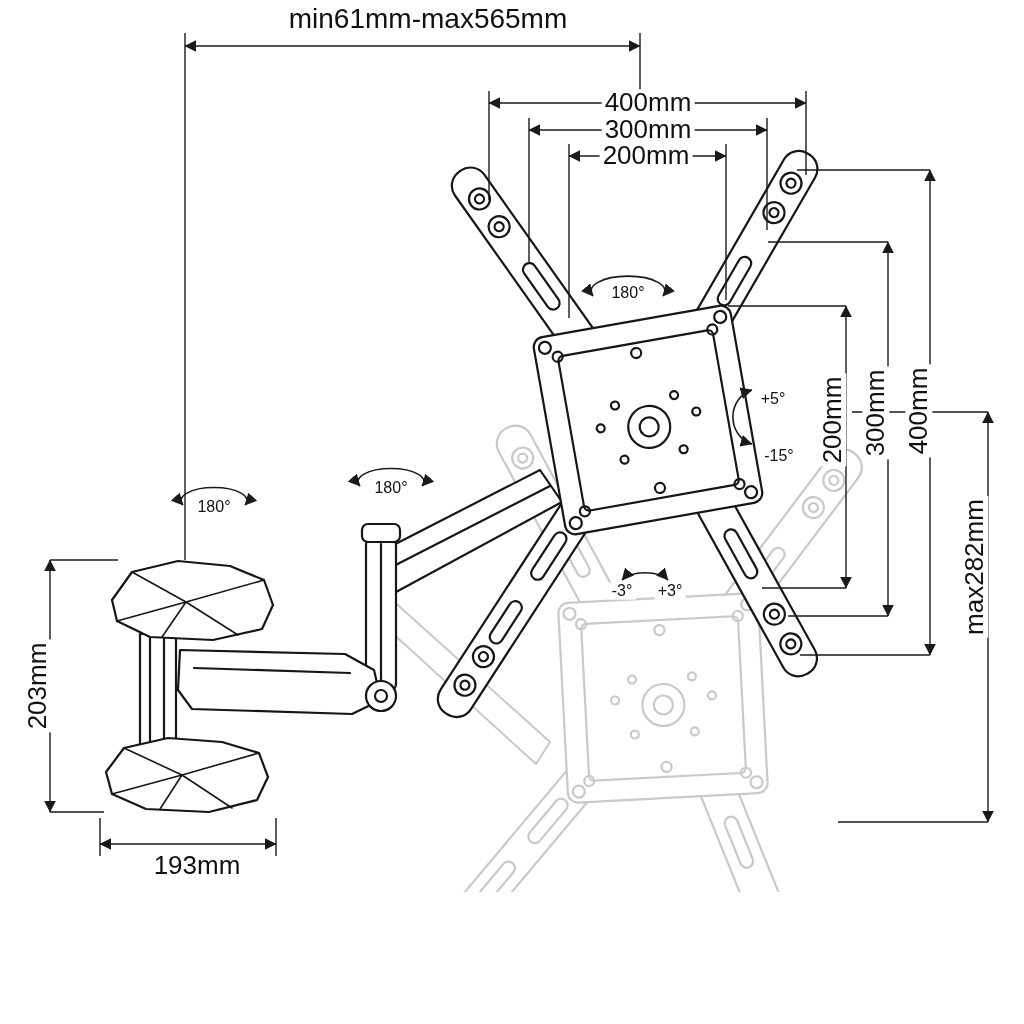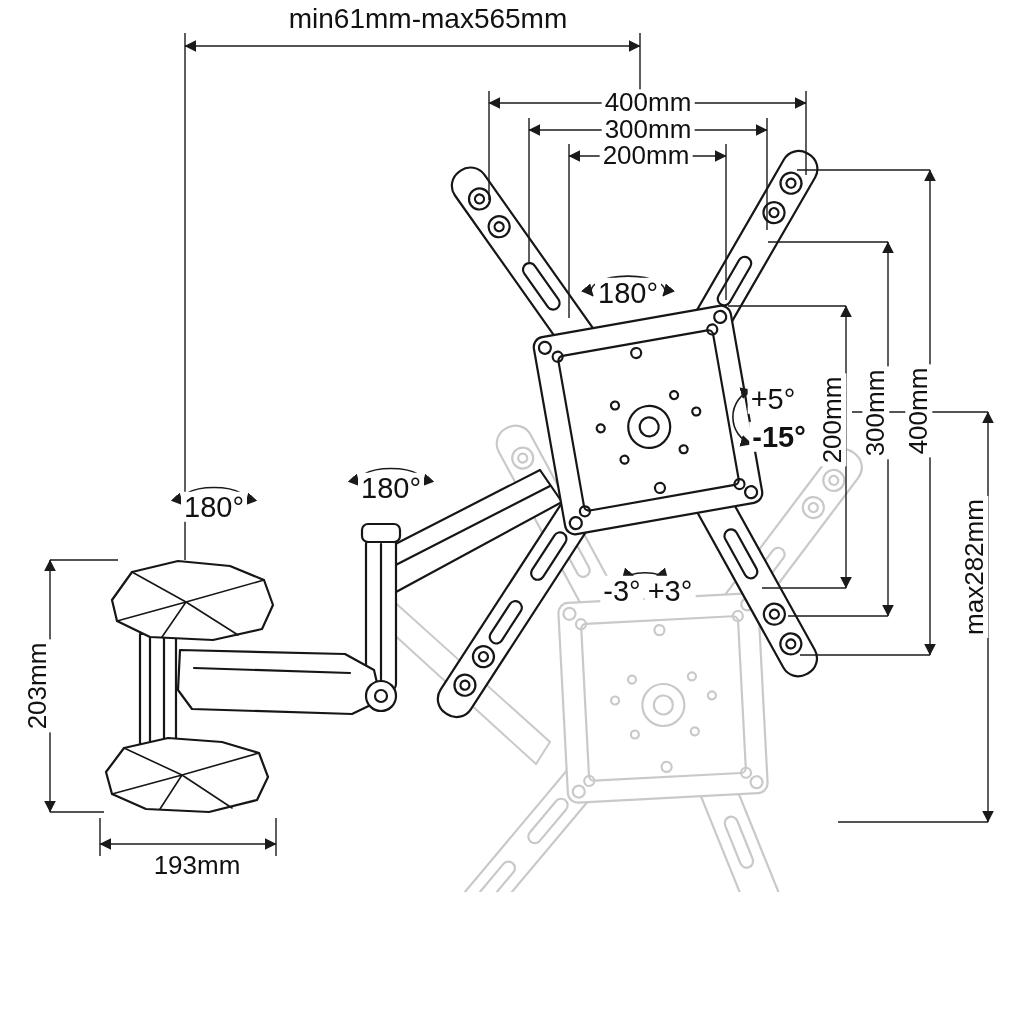--- a/index.html
+++ b/index.html
@@ -3,21 +3,21 @@
 <meta charset="utf-8">
 <style>
   html,body{margin:0;padding:0;background:#fff;}
   .canvas{position:relative;width:1024px;height:892px;background:#fff;overflow:hidden;
           font-family:"Liberation Sans",sans-serif;color:#111;}
   svg{position:absolute;left:0;top:0;}
   .lbl{position:absolute;transform:translate(-50%,-50%);font-size:26px;line-height:1.05;
        background:#fff;padding:0 3px;white-space:nowrap;color:#111;}
   .rot{transform:translate(-50%,-50%) rotate(-90deg);}
   .big{font-size:28px;}
-  .sm{font-size:29px;}
+  .sm{font-size:16px;}
 </style>
 </head>
 <body>
 
 <div class="canvas">
 
 <svg width="1024" height="1024" viewBox="0 0 1024 1024">
   <defs>
     <marker id="arr" viewBox="0 0 10 10" refX="9.5" refY="5" markerWidth="12" markerHeight="12" orient="auto-start-reverse" markerUnits="userSpaceOnUse">
       <path d="M0,0 L10,5 L0,10 Z" fill="#1a1a1a"></path>
@@ -167,21 +167,21 @@
 </svg>
 
 <div class="lbl big" style="left:428px;top:19px;">min61mm-max565mm</div>
 <div class="lbl" style="left:648px;top:103px;">400mm</div>
 <div class="lbl" style="left:648px;top:130px;">300mm</div>
 <div class="lbl" style="left:646px;top:156px;">200mm</div>
 <div class="lbl sm" style="left:628px;top:293px;">180°</div>
 <div class="lbl sm" style="left:214px;top:507px;">180°</div>
 <div class="lbl sm" style="left:391px;top:488px;">180°</div>
 <div class="lbl sm" style="left:773px;top:399px;">+5°</div>
-<div class="lbl sm" style="left:779px;top:437px;font-weight:bold;">-15°</div>
+<div class="lbl sm" style="left:779px;top:456px;">-15°</div>
 <div class="lbl rot" style="left:833px;top:420px;">200mm</div>
 <div class="lbl rot" style="left:876px;top:413px;">300mm</div>
 <div class="lbl rot" style="left:919px;top:411px;">400mm</div>
 <div class="lbl rot" style="left:975px;top:567px;">max282mm</div>
 <div class="lbl sm" style="left:622px;top:591px;">-3°</div>
 <div class="lbl sm" style="left:670px;top:591px;">+3°</div>
 <div class="lbl rot" style="left:38px;top:686px;">203mm</div>
 <div class="lbl" style="left:197px;top:866px;">193mm</div>
 
 </div>

